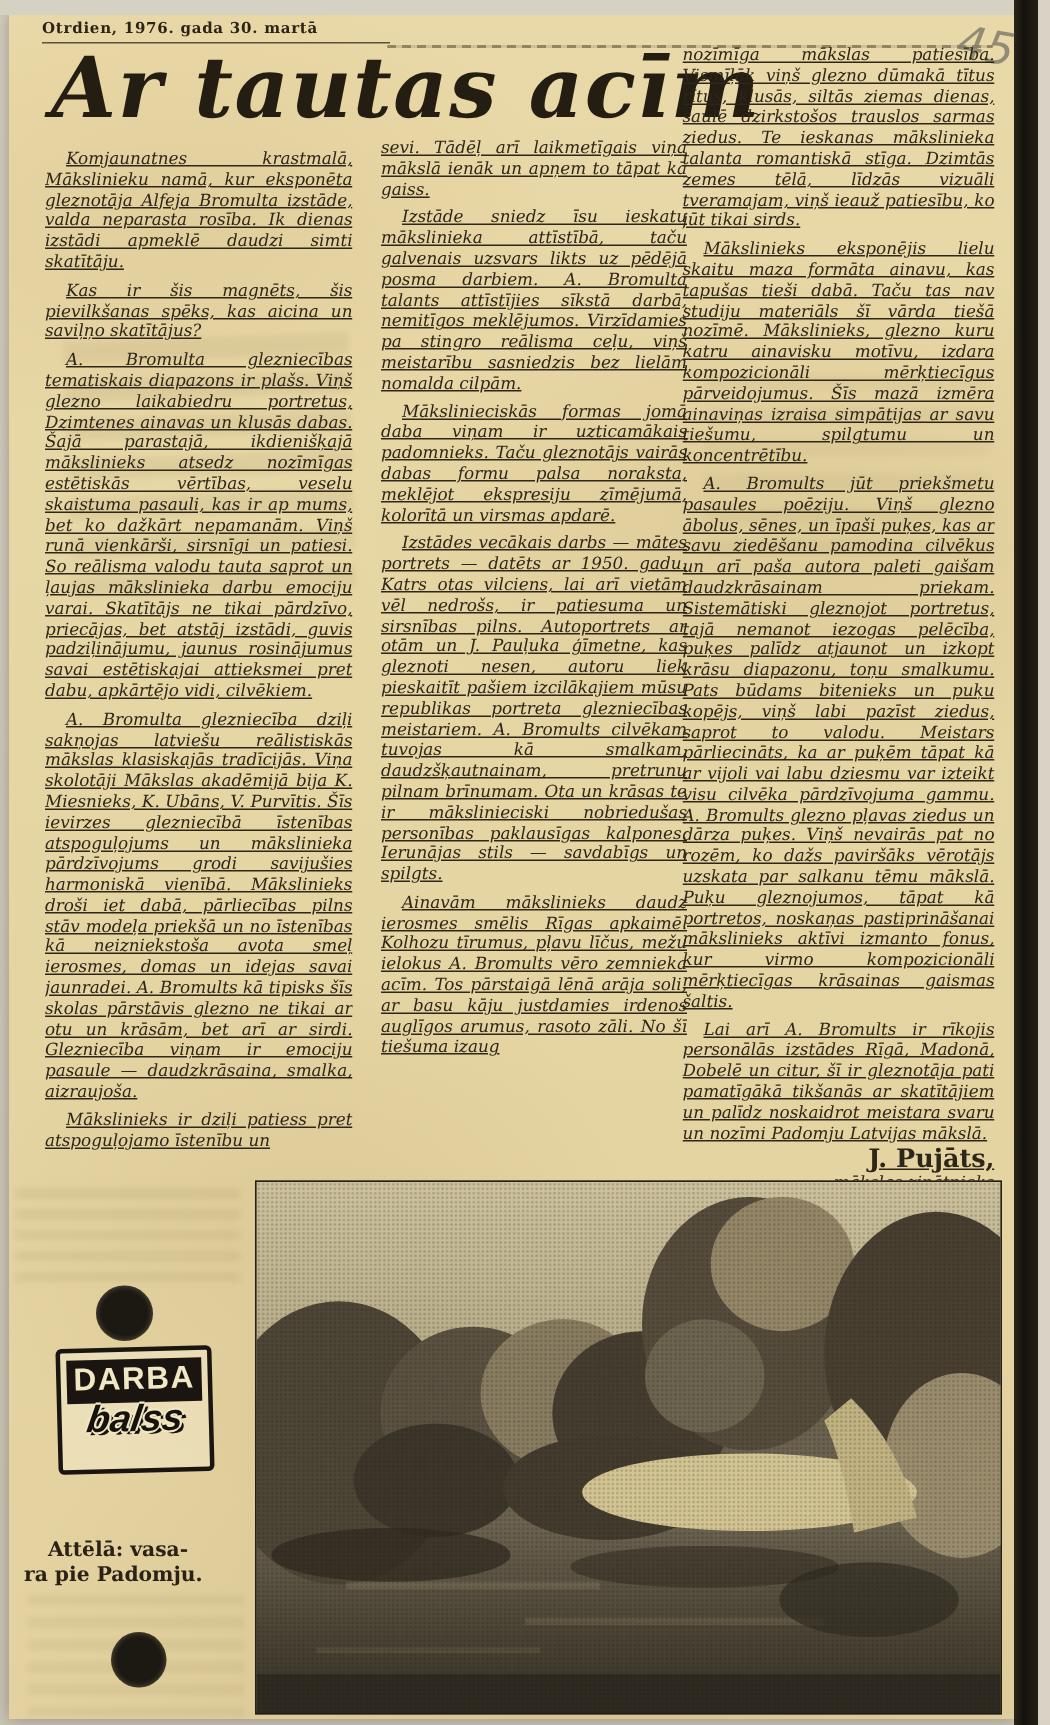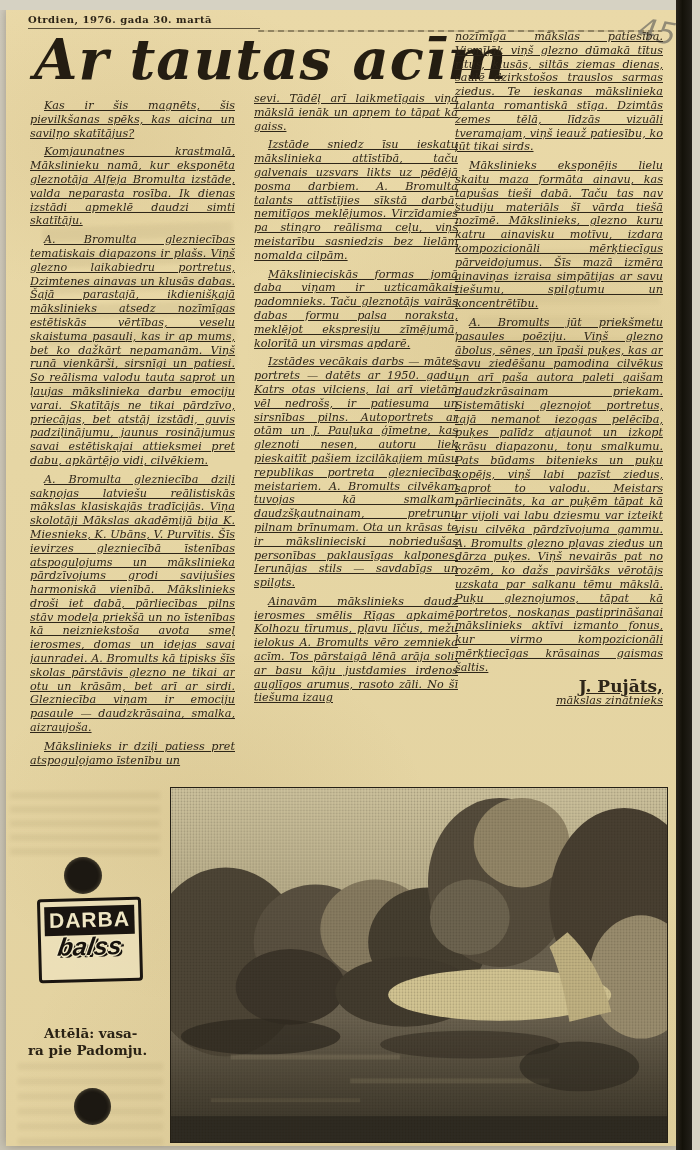--- a/index.html
+++ b/index.html
@@ -96,21 +96,21 @@
   }
   .logo-bottom{
     margin-top:-2px;text-align:center;
     font-family:"Liberation Sans",sans-serif;font-weight:bold;font-style:italic;
     font-size:25px;color:#17120d;transform:skewX(-10deg);line-height:26px;
     text-shadow:1.5px 0 #f0e7c4,-1.5px 0 #f0e7c4,0 1.5px #f0e7c4,0 -1.5px #f0e7c4,
                 3px 2px 0 #17120d;
   }
   
   .caption{
-    position:absolute;left:28px;top:1025px;width:142px;
+    position:absolute;left:16px;top:1025px;width:142px;
     font-size:13.5px;font-weight:bold;color:#2a2215;line-height:17px;
   }
   .caption .l1{padding-left:16px;}
   
   .photo{
     position:absolute;left:170px;top:787px;width:498px;height:356px;
     border:1px solid #241f15;box-sizing:border-box;background:#6b6250;
   }
   .photo svg{display:block;width:100%;height:100%;}
 </style>
@@ -126,39 +126,40 @@
 <div class="ghost g2"></div>
 <div class="ghost g3"></div>
 <div class="ghost g4"></div>
 
 <div class="dateline">Otrdien, 1976. gada 30. martā</div>
 <div class="top-rule"></div>
 <div class="handnote">45</div>
 <h1 class="title" style="margin:0;">Ar tautas acīm</h1>
 
 <div class="col col1">
+  <p>Komjaunatnes krastmalā, Mākslinieku namā, kur eksponēta gleznotāja Alfeja Bromulta izstāde, valda neparasta rosība. Ik dienas izstādi apmeklē daudzi simti skatītāju.</p>
   <p>Kas ir šis magnēts, šis pievilkšanas spēks, kas aicina un saviļņo skatītājus?</p>
-  <p>Komjaunatnes krastmalā, Mākslinieku namā, kur eksponēta gleznotāja Alfeja Bromulta izstāde, valda neparasta rosība. Ik dienas izstādi apmeklē daudzi simti skatītāju.</p>
   <p>A. Bromulta glezniecības tematiskais diapazons ir plašs. Viņš glezno laikabiedru portretus, Dzimtenes ainavas un klusās dabas. Šajā parastajā, ikdienišķajā mākslinieks atsedz nozīmīgas estētiskās vērtības, veselu skaistuma pasauli, kas ir ap mums, bet ko dažkārt nepamanām. Viņš runā vienkārši, sirsnīgi un patiesi. So reālisma valodu tauta saprot un ļaujas mākslinieka darbu emociju varai. Skatītājs ne tikai pārdzīvo, priecājas, bet atstāj izstādi, guvis padziļinājumu, jaunus rosinājumus savai estētiskajai attieksmei pret dabu, apkārtējo vidi, cilvēkiem.</p>
   <p>A. Bromulta glezniecība dziļi sakņojas latviešu reālistiskās mākslas klasiskajās tradīcijās. Viņa skolotāji Mākslas akadēmijā bija K. Miesnieks, K. Ubāns, V. Purvītis. Šīs ievirzes glezniecībā īstenības atspoguļojums un mākslinieka pārdzīvojums grodi savijušies harmoniskā vienībā. Mākslinieks droši iet dabā, pārliecības pilns stāv modeļa priekšā un no īstenības kā neizniekstoša avota smeļ ierosmes, domas un idejas savai jaunradei. A. Bromults kā tipisks šīs skolas pārstāvis glezno ne tikai ar otu un krāsām, bet arī ar sirdi. Glezniecība viņam ir emociju pasaule — daudzkrāsaina, smalka, aizraujoša.</p>
   <p>Mākslinieks ir dziļi patiess pret atspoguļojamo īstenību un</p>
 </div>
 
 <div class="col col2">
   <p class="cont">sevi. Tādēļ arī laikmetīgais viņa mākslā ienāk un apņem to tāpat kā gaiss.</p>
   <p>Izstāde sniedz īsu ieskatu mākslinieka attīstībā, taču galvenais uzsvars likts uz pēdējā posma darbiem. A. Bromulta talants attīstījies sīkstā darbā, nemitīgos meklējumos. Virzīdamies pa stingro reālisma ceļu, viņš meistarību sasniedzis bez lielām nomalda cilpām.</p>
   <p>Mākslinieciskās formas jomā daba viņam ir uzticamākais padomnieks. Taču gleznotājs vairās dabas formu palsa noraksta, meklējot ekspresiju zīmējumā, kolorītā un virsmas apdarē.</p>
   <p>Izstādes vecākais darbs — mātes portrets — datēts ar 1950. gadu. Katrs otas vilciens, lai arī vietām vēl nedrošs, ir patiesuma un sirsnības pilns. Autoportrets ar otām un J. Pauļuka ģīmetne, kas gleznoti nesen, autoru liek pieskaitīt pašiem izcilākajiem mūsu republikas portreta glezniecības meistariem. A. Bromults cilvēkam tuvojas kā smalkam, daudzšķautnainam, pretrunu pilnam brīnumam. Ota un krāsas te ir mākslinieciski nobriedušas personības paklausīgas kalpones. Ierunājas stils — savdabīgs un spilgts.</p>
   <p>Ainavām mākslinieks daudz ierosmes smēlis Rīgas apkaimē. Kolhozu tīrumus, pļavu līčus, mežu ielokus A. Bromults vēro zemnieka acīm. Tos pārstaigā lēnā arāja soli, ar basu kāju justdamies irdenos auglīgos arumus, rasoto zāli. No šī tiešuma izaug</p>
 </div>
 
 <div class="col col3">
   <p class="cont">nozīmīga mākslas patiesība. Vismīļāk viņš glezno dūmakā tītus rītus, klusās, siltās ziemas dienas, saulē dzirkstošos trauslos sarmas ziedus. Te ieskanas mākslinieka talanta romantiskā stīga. Dzimtās zemes tēlā, līdzās vizuāli tveramajam, viņš ieauž patiesību, ko jūt tikai sirds.</p>
   <p>Mākslinieks eksponējis lielu skaitu maza formāta ainavu, kas tapušas tieši dabā. Taču tas nav studiju materiāls šī vārda tiešā nozīmē. Mākslinieks, glezno kuru katru ainavisku motīvu, izdara kompozicionāli mērķtiecīgus pārveidojumus. Šīs mazā izmēra ainaviņas izraisa simpātijas ar savu tiešumu, spilgtumu un koncentrētību.</p>
   <p>A. Bromults jūt priekšmetu pasaules poēziju. Viņš glezno ābolus, sēnes, un īpaši puķes, kas ar savu ziedēšanu pamodina cilvēkus un arī paša autora paleti gaišam daudzkrāsainam priekam. Sistemātiski gleznojot portretus, tajā nemanot iezogas pelēcība, puķes palīdz atjaunot un izkopt krāsu diapazonu, toņu smalkumu. Pats būdams bitenieks un puķu kopējs, viņš labi pazīst ziedus, saprot to valodu. Meistars pārliecināts, ka ar puķēm tāpat kā ar vijoli vai labu dziesmu var izteikt visu cilvēka pārdzīvojuma gammu. A. Bromults glezno pļavas ziedus un dārza puķes. Viņš nevairās pat no rozēm, ko dažs paviršāks vērotājs uzskata par salkanu tēmu mākslā. Puķu gleznojumos, tāpat kā portretos, noskaņas pastiprināšanai mākslinieks aktīvi izmanto fonus, kur virmo kompozicionāli mērķtiecīgas krāsainas gaismas šaltis.</p>
+  <p>Lai arī A. Bromults ir rīkojis personālās izstādes Rīgā, Madonā, Dobelē un citur, šī ir gleznotāja pati pamatīgākā tikšanās ar skatītājiem un palīdz noskaidrot meistara svaru un nozīmi Padomju Latvijas mākslā.</p>
   <p class="byline-name">J. Pujāts,</p>
   <p class="byline-role">mākslas zinātnieks</p>
 </div>
 
 <div class="dot dot1"></div>
 <div class="logo">
   <div class="logo-top">DARBA</div>
   <div class="logo-bottom">balss</div>
 </div>
 

